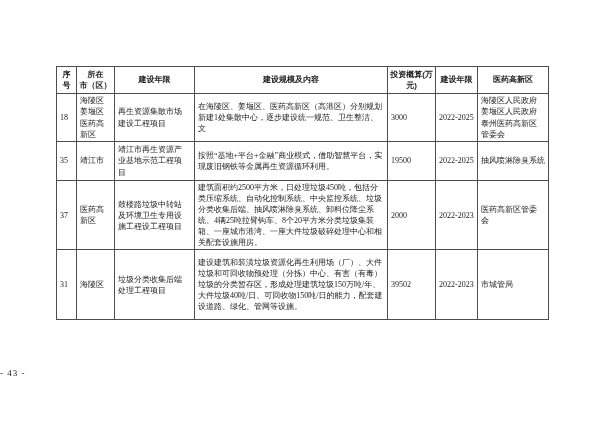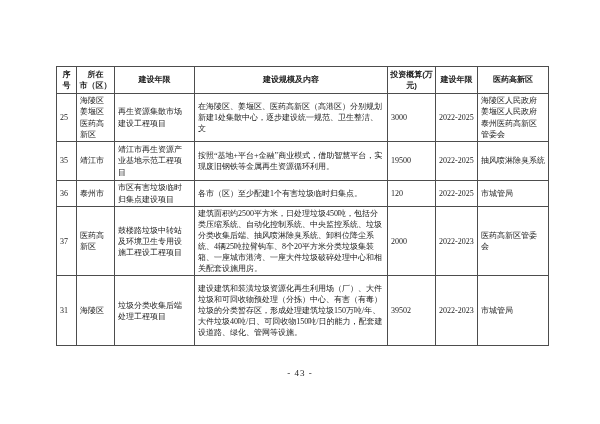--- a/index.html
+++ b/index.html
@@ -44,21 +44,20 @@
     text-align: left;
   }
   table.projects td.left {
     text-align: left;
   }
   .page-number {
     position: absolute;
     top: 368px;
     left: 0;
     width: 100%;
-    text-align: center;
     font-size: 9px;
     color: #222;
     letter-spacing: 1px;
   }
 </style>
 </head>
 <body>
 
 <div class="page">
 
@@ -81,21 +80,21 @@
         <th>建设年限</th>
         <th>建设规模及内容</th>
         <th>投资概算(万
 元)</th>
         <th>建设年限</th>
         <th>医药高新区</th>
       </tr>
     </thead>
     <tbody>
       <tr style="height:48px">
-        <td>25</td>
+        <td>18</td>
         <td>海陵区
 姜堰区
 医药高新区</td>
         <td class="left">再生资源集散市场
 建设工程项目</td>
         <td class="left">在海陵区、姜堰区、医药高新区（高港区）分别规划新建1处集散中心，逐步建设统一规范、卫生整洁、文</td>
         <td>3000</td>
         <td>2022-2025</td>
         <td>海陵区人民政府
 姜堰区人民政府
@@ -105,30 +104,20 @@
       <tr style="height:39px">
         <td>35</td>
         <td>靖江市</td>
         <td class="left">靖江市再生资源产
 业基地示范工程项
 目</td>
         <td class="left">按照“基地+平台+金融”商业模式，借助智慧平台，实现废旧钢铁等金属再生资源循环利用。</td>
         <td>19500</td>
         <td>2022-2025</td>
         <td>抽风喷淋除臭系统</td>
-      </tr>
-      <tr style="height:26px">
-        <td>36</td>
-        <td>泰州市</td>
-        <td class="left">市区有害垃圾临时
-归集点建设项目</td>
-        <td class="left">各市（区）至少配建1个有害垃圾临时归集点。</td>
-        <td>120</td>
-        <td>2022-2025</td>
-        <td>市城管局</td>
       </tr>
       <tr style="height:62px">
         <td>37</td>
         <td>医药高新区</td>
         <td class="left">鼓楼路垃圾中转站
 及环境卫生专用设
 施工程设工程项目</td>
         <td class="left">建筑面积约2500平方米，日处理垃圾450吨，包括分类压缩系统、自动化控制系统、中央监控系统、垃圾分类收集后端、抽风喷淋除臭系统、卸料位降尘系统、4辆25吨拉臂钩车、8个20平方米分类垃圾集装箱、一座城市港湾、一座大件垃圾破碎处理中心和相关配套设施用房。</td>
         <td>2000</td>
         <td>2022-2023</td>

